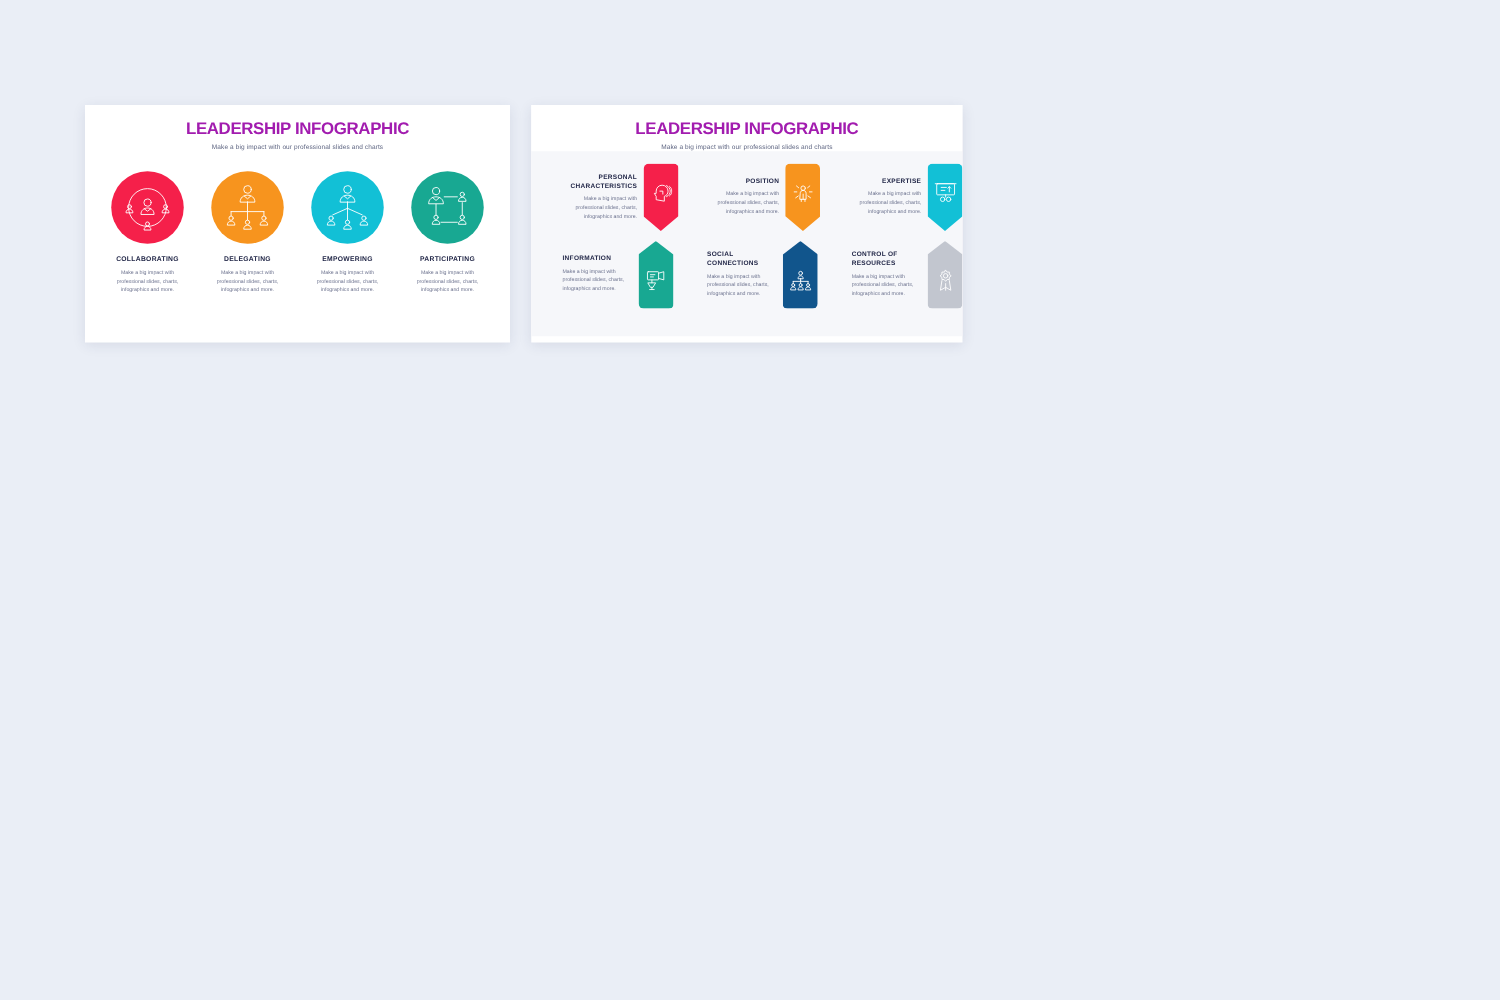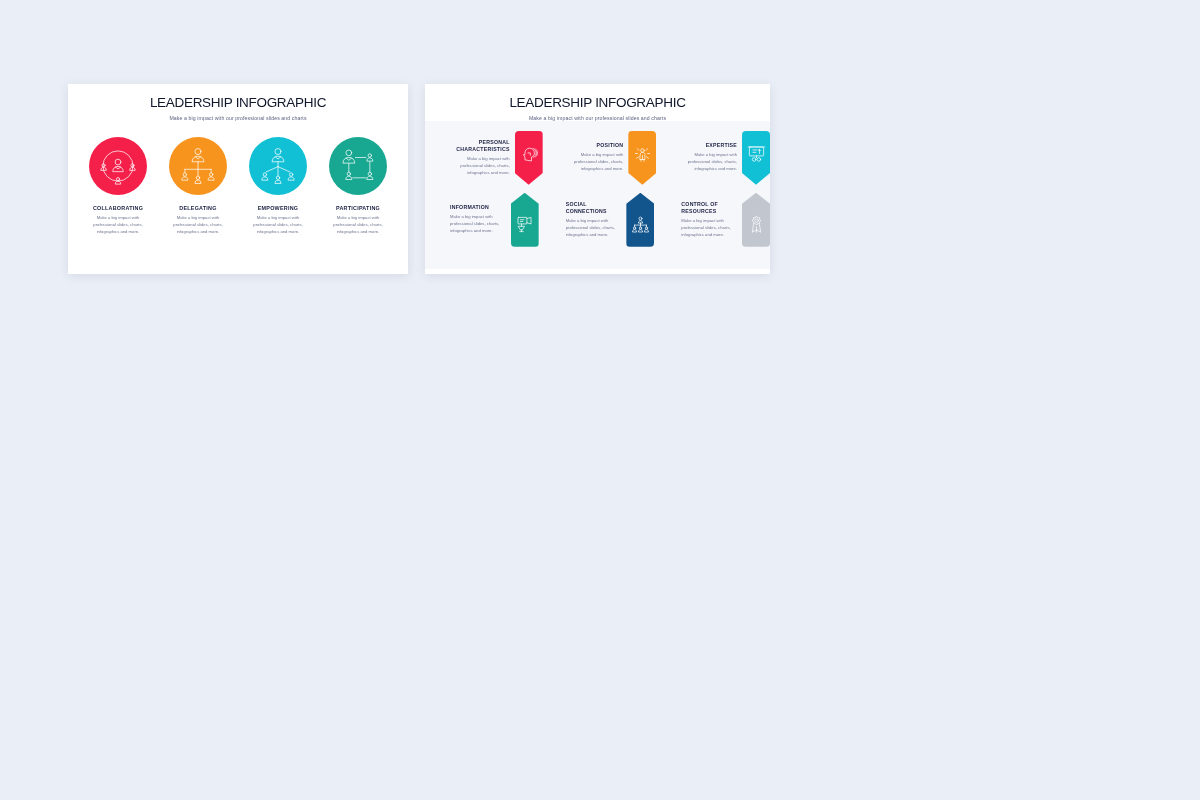--- a/index.html
+++ b/index.html
@@ -30,23 +30,23 @@
   #slide-2 { left: 425px; top: 84px; width: 345px; height: 190px; }
 
   .slide-header {
     background: #ffffff;
     text-align: center;
     padding-top: 12px;
   }
 
   .deck-title {
     font-size: 13.5px;
-    font-weight: 400;
+    font-weight: 700;
     letter-spacing: -0.3px;
-    color: #0f172a;
+    color: #a21caf;
     line-height: 1.1;
   }
 
   .deck-subtitle {
     font-size: 5.2px;
     color: #5d6480;
     margin-top: 4px;
     letter-spacing: 0.1px;
   }
 

